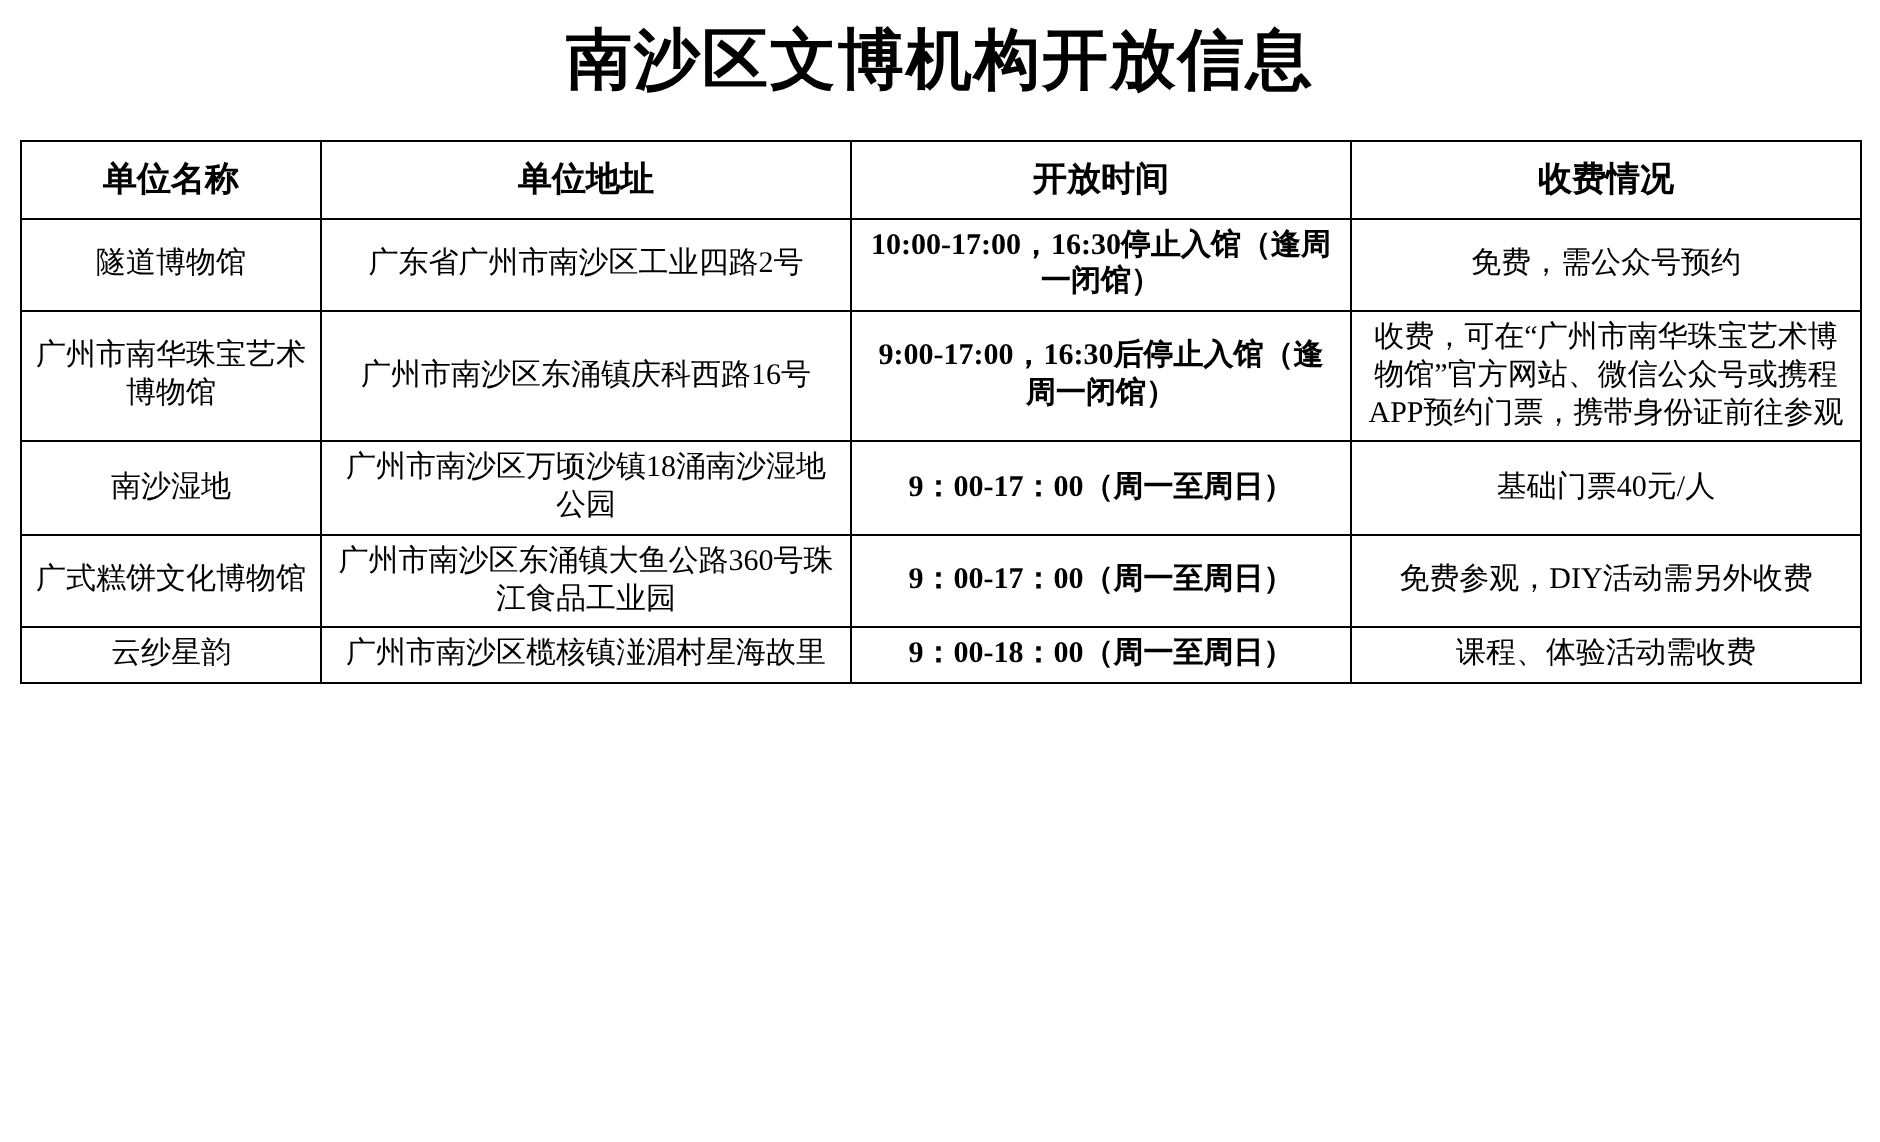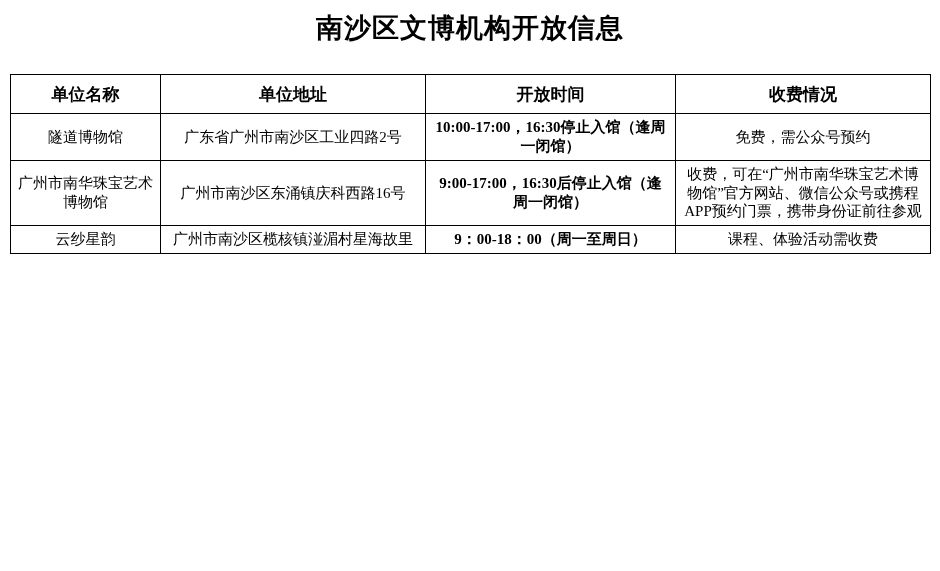--- a/index.html
+++ b/index.html
@@ -15,31 +15,31 @@
     overflow: hidden;
   }
   .page {
     width: 940px;
     height: 571px;
     box-sizing: border-box;
     padding: 0 10px;
   }
   .doc-title {
     text-align: center;
-    font-size: 27px;
+    font-size: 33px;
     font-weight: bold;
     letter-spacing: 1px;
     padding: 12px 0 14px 0;
     line-height: 1.2;
   }
   table.info-table {
     width: 920px;
     border-collapse: collapse;
     table-layout: fixed;
-    margin: 16px auto;
+    margin: 4px auto;
     border-radius: 11px;
   }
   table.info-table th,
   table.info-table td {
     border: 1px solid #000000;
     text-align: center;
     vertical-align: middle;
     padding: 4px 6px;
     line-height: 1.25;
     word-break: break-all;
@@ -91,20 +91,32 @@
         <td class="cell-hours">10:00-17:00，16:30停止入馆（逢周一闭馆）</td>
         <td class="cell-fee">免费，需公众号预约</td>
       </tr>
       <tr>
         <td class="cell-name">广州市南华珠宝艺术博物馆</td>
         <td class="cell-addr">广州市南沙区东涌镇庆科西路16号</td>
         <td class="cell-hours">9:00-17:00，16:30后停止入馆（逢周一闭馆）</td>
         <td class="cell-fee">收费，可在“广州市南华珠宝艺术博物馆”官方网站、微信公众号或携程APP预约门票，携带身份证前往参观</td>
       </tr>
       <tr>
+        <td class="cell-name">南沙湿地</td>
+        <td class="cell-addr">广州市南沙区万顷沙镇18涌南沙湿地公园</td>
+        <td class="cell-hours">9：00-17：00（周一至周日）</td>
+        <td class="cell-fee">基础门票40元/人</td>
+      </tr>
+      <tr>
+        <td class="cell-name">广式糕饼文化博物馆</td>
+        <td class="cell-addr">广州市南沙区东涌镇大鱼公路360号珠江食品工业园</td>
+        <td class="cell-hours">9：00-17：00（周一至周日）</td>
+        <td class="cell-fee">免费参观，DIY活动需另外收费</td>
+      </tr>
+      <tr>
         <td class="cell-name">云纱星韵</td>
         <td class="cell-addr">广州市南沙区榄核镇湴湄村星海故里</td>
         <td class="cell-hours">9：00-18：00（周一至周日）</td>
         <td class="cell-fee">课程、体验活动需收费</td>
       </tr>
     </tbody>
   </table>
 
 </div>
 

